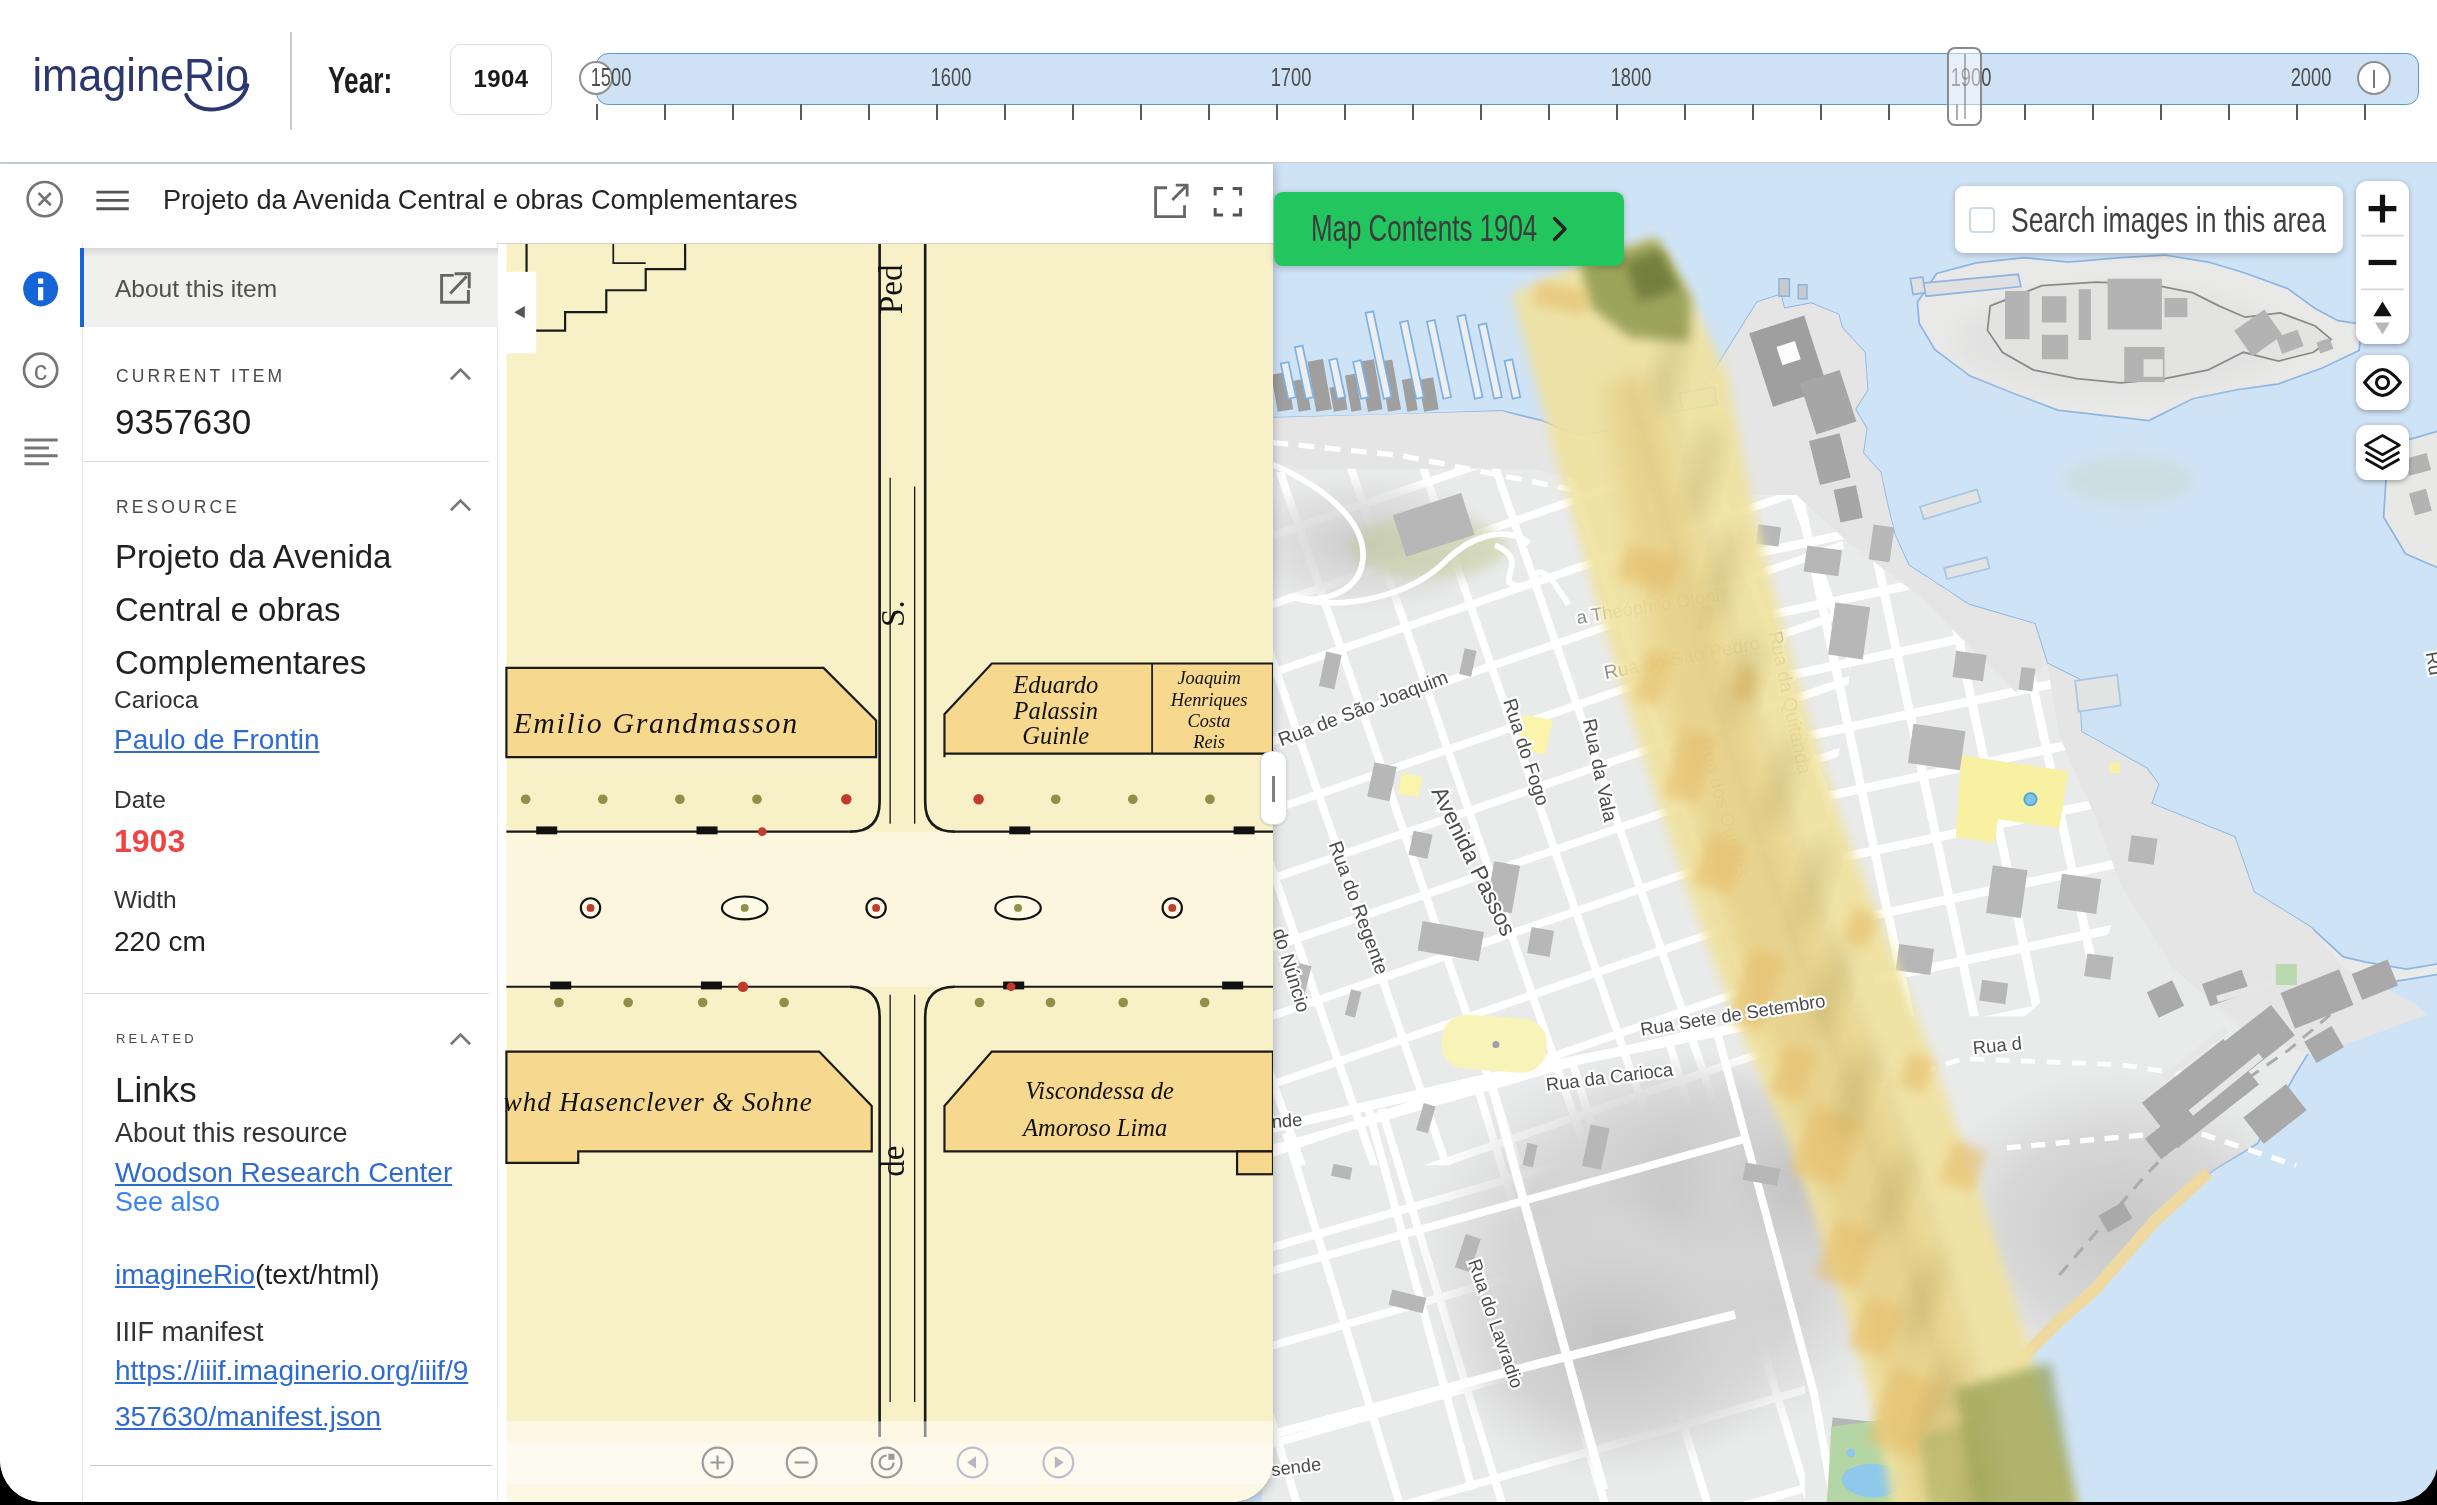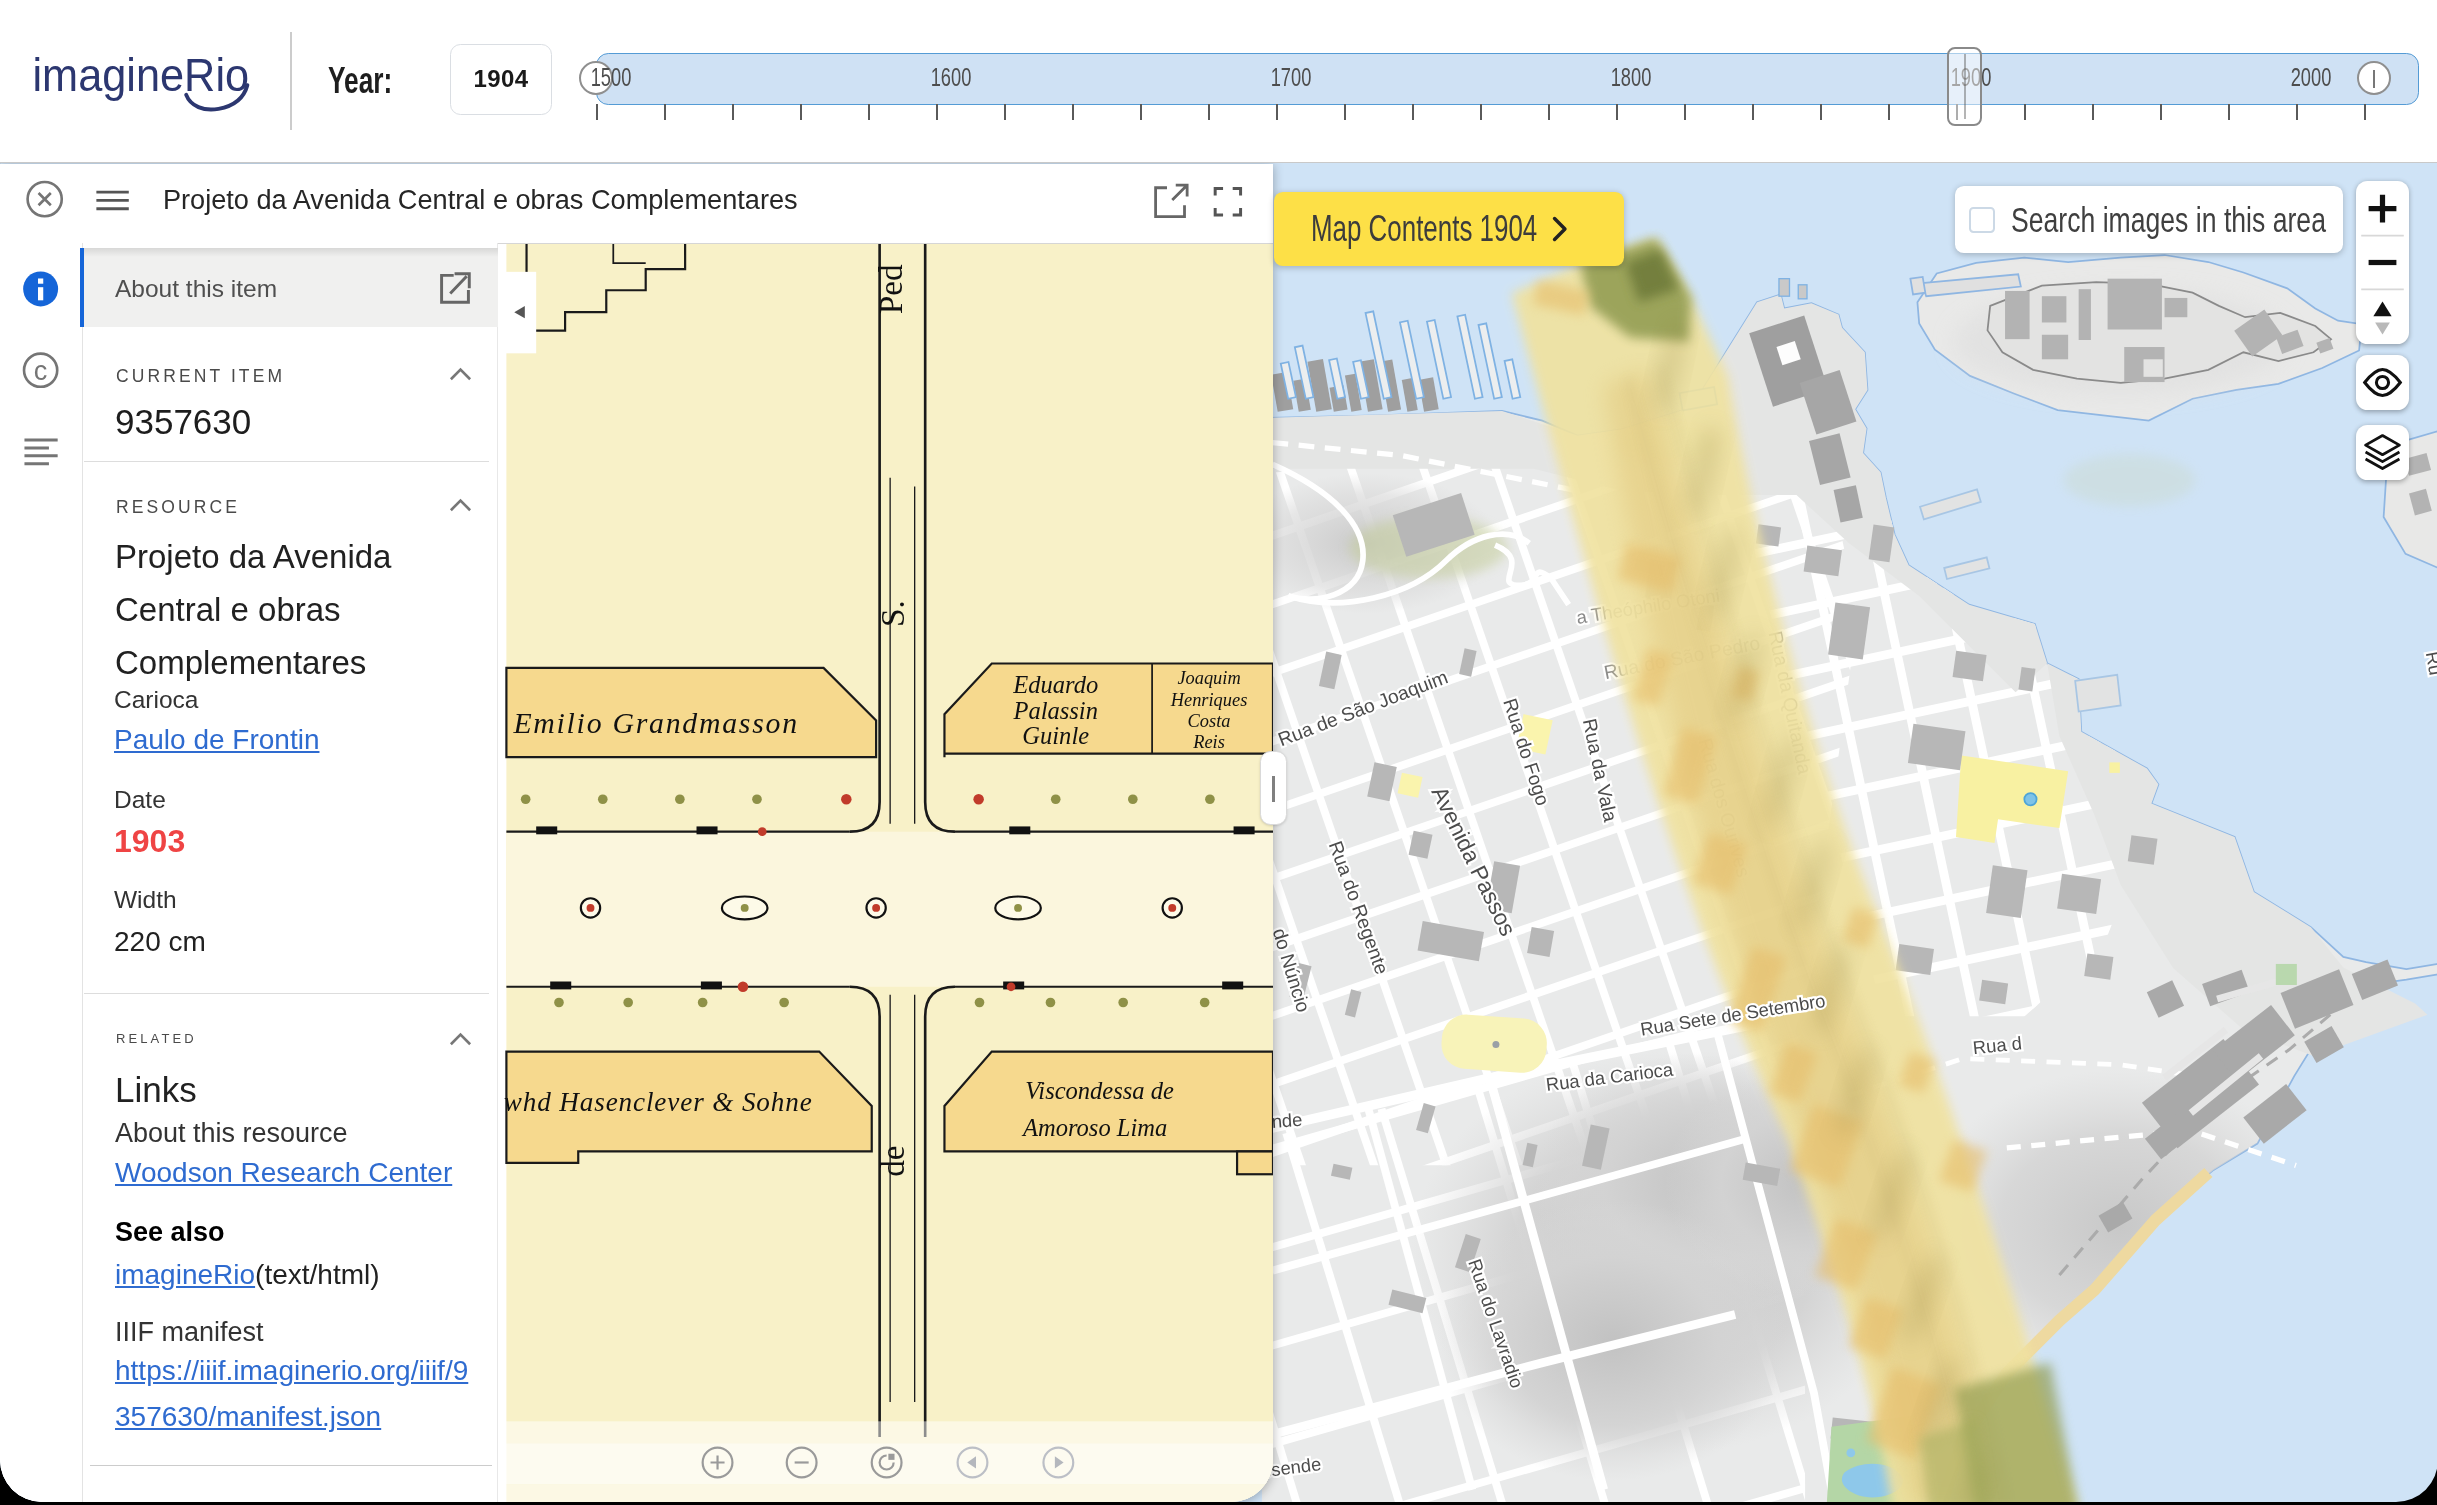--- a/index.html
+++ b/index.html
@@ -365,21 +365,21 @@
       <text x="1452" y="1062" transform="rotate(73 1452 1062)" font-size="22" fill="#4c4c4c" stroke="#ffffff" stroke-width="5" paint-order="stroke" font-family="'Liberation Sans',sans-serif" letter-spacing="0">do Núncio</text>
       <text x="1873" y="1182" transform="rotate(-9 1873 1182)" font-size="21" fill="#4c4c4c" stroke="#ffffff" stroke-width="5" paint-order="stroke" font-family="'Liberation Sans',sans-serif" letter-spacing="0">Rua Sete de Setembro</text>
       <text x="1765" y="1245" transform="rotate(-7 1765 1245)" font-size="21" fill="#4c4c4c" stroke="#ffffff" stroke-width="5" paint-order="stroke" font-family="'Liberation Sans',sans-serif" letter-spacing="0">Rua da Carioca</text>
       <text x="1440" y="1288" transform="rotate(-4 1440 1288)" font-size="21" fill="#4c4c4c" stroke="#ffffff" stroke-width="5" paint-order="stroke" font-family="'Liberation Sans',sans-serif" letter-spacing="0">onde</text>
       <text x="1440" y="1686" transform="rotate(-7 1440 1686)" font-size="21" fill="#4c4c4c" stroke="#ffffff" stroke-width="5" paint-order="stroke" font-family="'Liberation Sans',sans-serif" letter-spacing="0">esende</text>
       <text x="1675" y="1440" transform="rotate(71 1675 1440)" font-size="21" fill="#4c4c4c" stroke="#ffffff" stroke-width="5" paint-order="stroke" font-family="'Liberation Sans',sans-serif" letter-spacing="0">Rua do Lavradio</text>
       <text x="2252" y="1203" transform="rotate(-6 2252 1203)" font-size="21" fill="#4c4c4c" stroke="#ffffff" stroke-width="5" paint-order="stroke" font-family="'Liberation Sans',sans-serif" letter-spacing="0">Rua d</text>
       <text x="2768" y="745" transform="rotate(80 2768 745)" font-size="21" fill="#4c4c4c" stroke="#ffffff" stroke-width="5" paint-order="stroke" font-family="'Liberation Sans',sans-serif" letter-spacing="0">Ru</text>
     </svg>
 
-<div style="position:absolute;left:1274px;top:192px;width:350px;height:74px;background:#fde047;border-radius:8.8px;box-shadow:0 1.8px 6.1px rgba(0,0,0,0.22);z-index:10">
+<div style="position:absolute;left:1274px;top:192px;width:350px;height:74px;background:#22c55e;border-radius:8.8px;box-shadow:0 1.8px 6.1px rgba(0,0,0,0.22);z-index:10">
   <div style="position:absolute;left:37px;top:0;height:74px;line-height:74px;font-size:36px;color:#3c3c3c;white-space:nowrap;transform:scaleX(0.72);transform-origin:0 50%">Map Contents 1904</div>
   <div style="position:absolute;left:277px;top:24px"><svg width="17.5" height="26" viewBox="0 0 20 30">
           <path d="M4 3 L16 15 L4 27" stroke="#222" stroke-width="4" fill="none" stroke-linecap="round" stroke-linejoin="round"></path>
         </svg></div>
 </div>
 <div style="position:absolute;left:1955px;top:186px;width:388px;height:67px;background:#fff;border-radius:8.8px;box-shadow:0 1.8px 6.1px rgba(0,0,0,0.22);z-index:10">
   <div style="position:absolute;left:14px;top:21px;width:26px;height:26px;border:2.6px solid #ccd9e6;border-radius:4.4px;box-sizing:border-box;background:#fff"></div>
   <div style="position:absolute;left:56px;top:0;height:67px;line-height:67px;font-size:35px;color:#3f3f3f;white-space:nowrap;transform:scaleX(0.76);transform-origin:0 50%">Search images in this area</div>
 </div>
 <div style="position:absolute;left:2356px;top:181px;width:53px;height:163px;background:#fff;border-radius:11.4px;box-shadow:0 1.8px 5.3px rgba(0,0,0,0.3);z-index:10">
@@ -564,21 +564,21 @@
   <div style="position:absolute;left:114px;top:683px;font-size:28px;color:#212121;font-weight:normal;letter-spacing:0px;white-space:nowrap">220 cm</div>
   <div style="position:absolute;left:84px;top:750px;width:405px;height:0.9px;background:#ddd"></div>
 
   <div style="position:absolute;left:116px;top:788px;font-size:13px;color:#4a4a4a;font-weight:500;letter-spacing:3.1px;white-space:nowrap">RELATED</div>
   <svg style="position:absolute;left:449px;top:789px" width="23" height="14" viewBox="0 0 26 16">
           <path d="M2 14 L13 3 L24 14" stroke="#777" stroke-width="3" fill="none"></path>
         </svg>
   <div style="position:absolute;left:115px;top:827px;font-size:35px;color:#212121;font-weight:normal;letter-spacing:0px;white-space:nowrap">Links</div>
   <div style="position:absolute;left:115px;top:875px;font-size:27px;color:#333;font-weight:normal;letter-spacing:0px;white-space:nowrap">About this resource</div>
   <div style="position:absolute;left:115px;top:914px;font-size:28px;color:#2e6bd0;font-weight:normal;letter-spacing:0px;white-space:nowrap"><span style="color:#2e6bd0;text-decoration:underline;">Woodson Research Center</span></div>
-  <div style="position:absolute;left:115px;top:974px;font-size:27px;color:#000000;font-weight:bold;letter-spacing:0px;white-space:nowrap">See also</div>
+  <div style="position:absolute;left:115px;top:944px;font-size:27px;color:#3b82f6;font-weight:normal;letter-spacing:0px;white-space:nowrap">See also</div>
   <div style="position:absolute;left:115px;top:1016px;font-size:28px;color:#212121;font-weight:normal;letter-spacing:0px;white-space:nowrap"><span style="color:#2e6bd0;text-decoration:underline;">imagineRio</span>(text/html)</div>
   <div style="position:absolute;left:115px;top:1074px;font-size:27px;color:#333;font-weight:normal;letter-spacing:0px;white-space:nowrap">IIIF manifest</div>
   <div style="position:absolute;left:115px;top:1112px;font-size:28px;color:#2e6bd0;font-weight:normal;letter-spacing:0px;white-space:nowrap"><span style="color:#2e6bd0;text-decoration:underline;">https://iiif.imaginerio.org/iiif/9</span></div>
   <div style="position:absolute;left:115px;top:1158px;font-size:28px;color:#2e6bd0;font-weight:normal;letter-spacing:0px;white-space:nowrap"><span style="color:#2e6bd0;text-decoration:underline;">357630/manifest.json</span></div>
   <div style="position:absolute;left:90px;top:1222px;width:402px;height:0.9px;background:#ccc"></div>
 </div>
 
 </div>
 
 <div style="position:absolute;left:1260px;top:751px;width:27px;height:74px;background:#fff;border:0.9px solid #d9d9d9;border-radius:10.5px;box-sizing:border-box;z-index:12;box-shadow:0 0.9px 2.6px rgba(0,0,0,0.15)">

